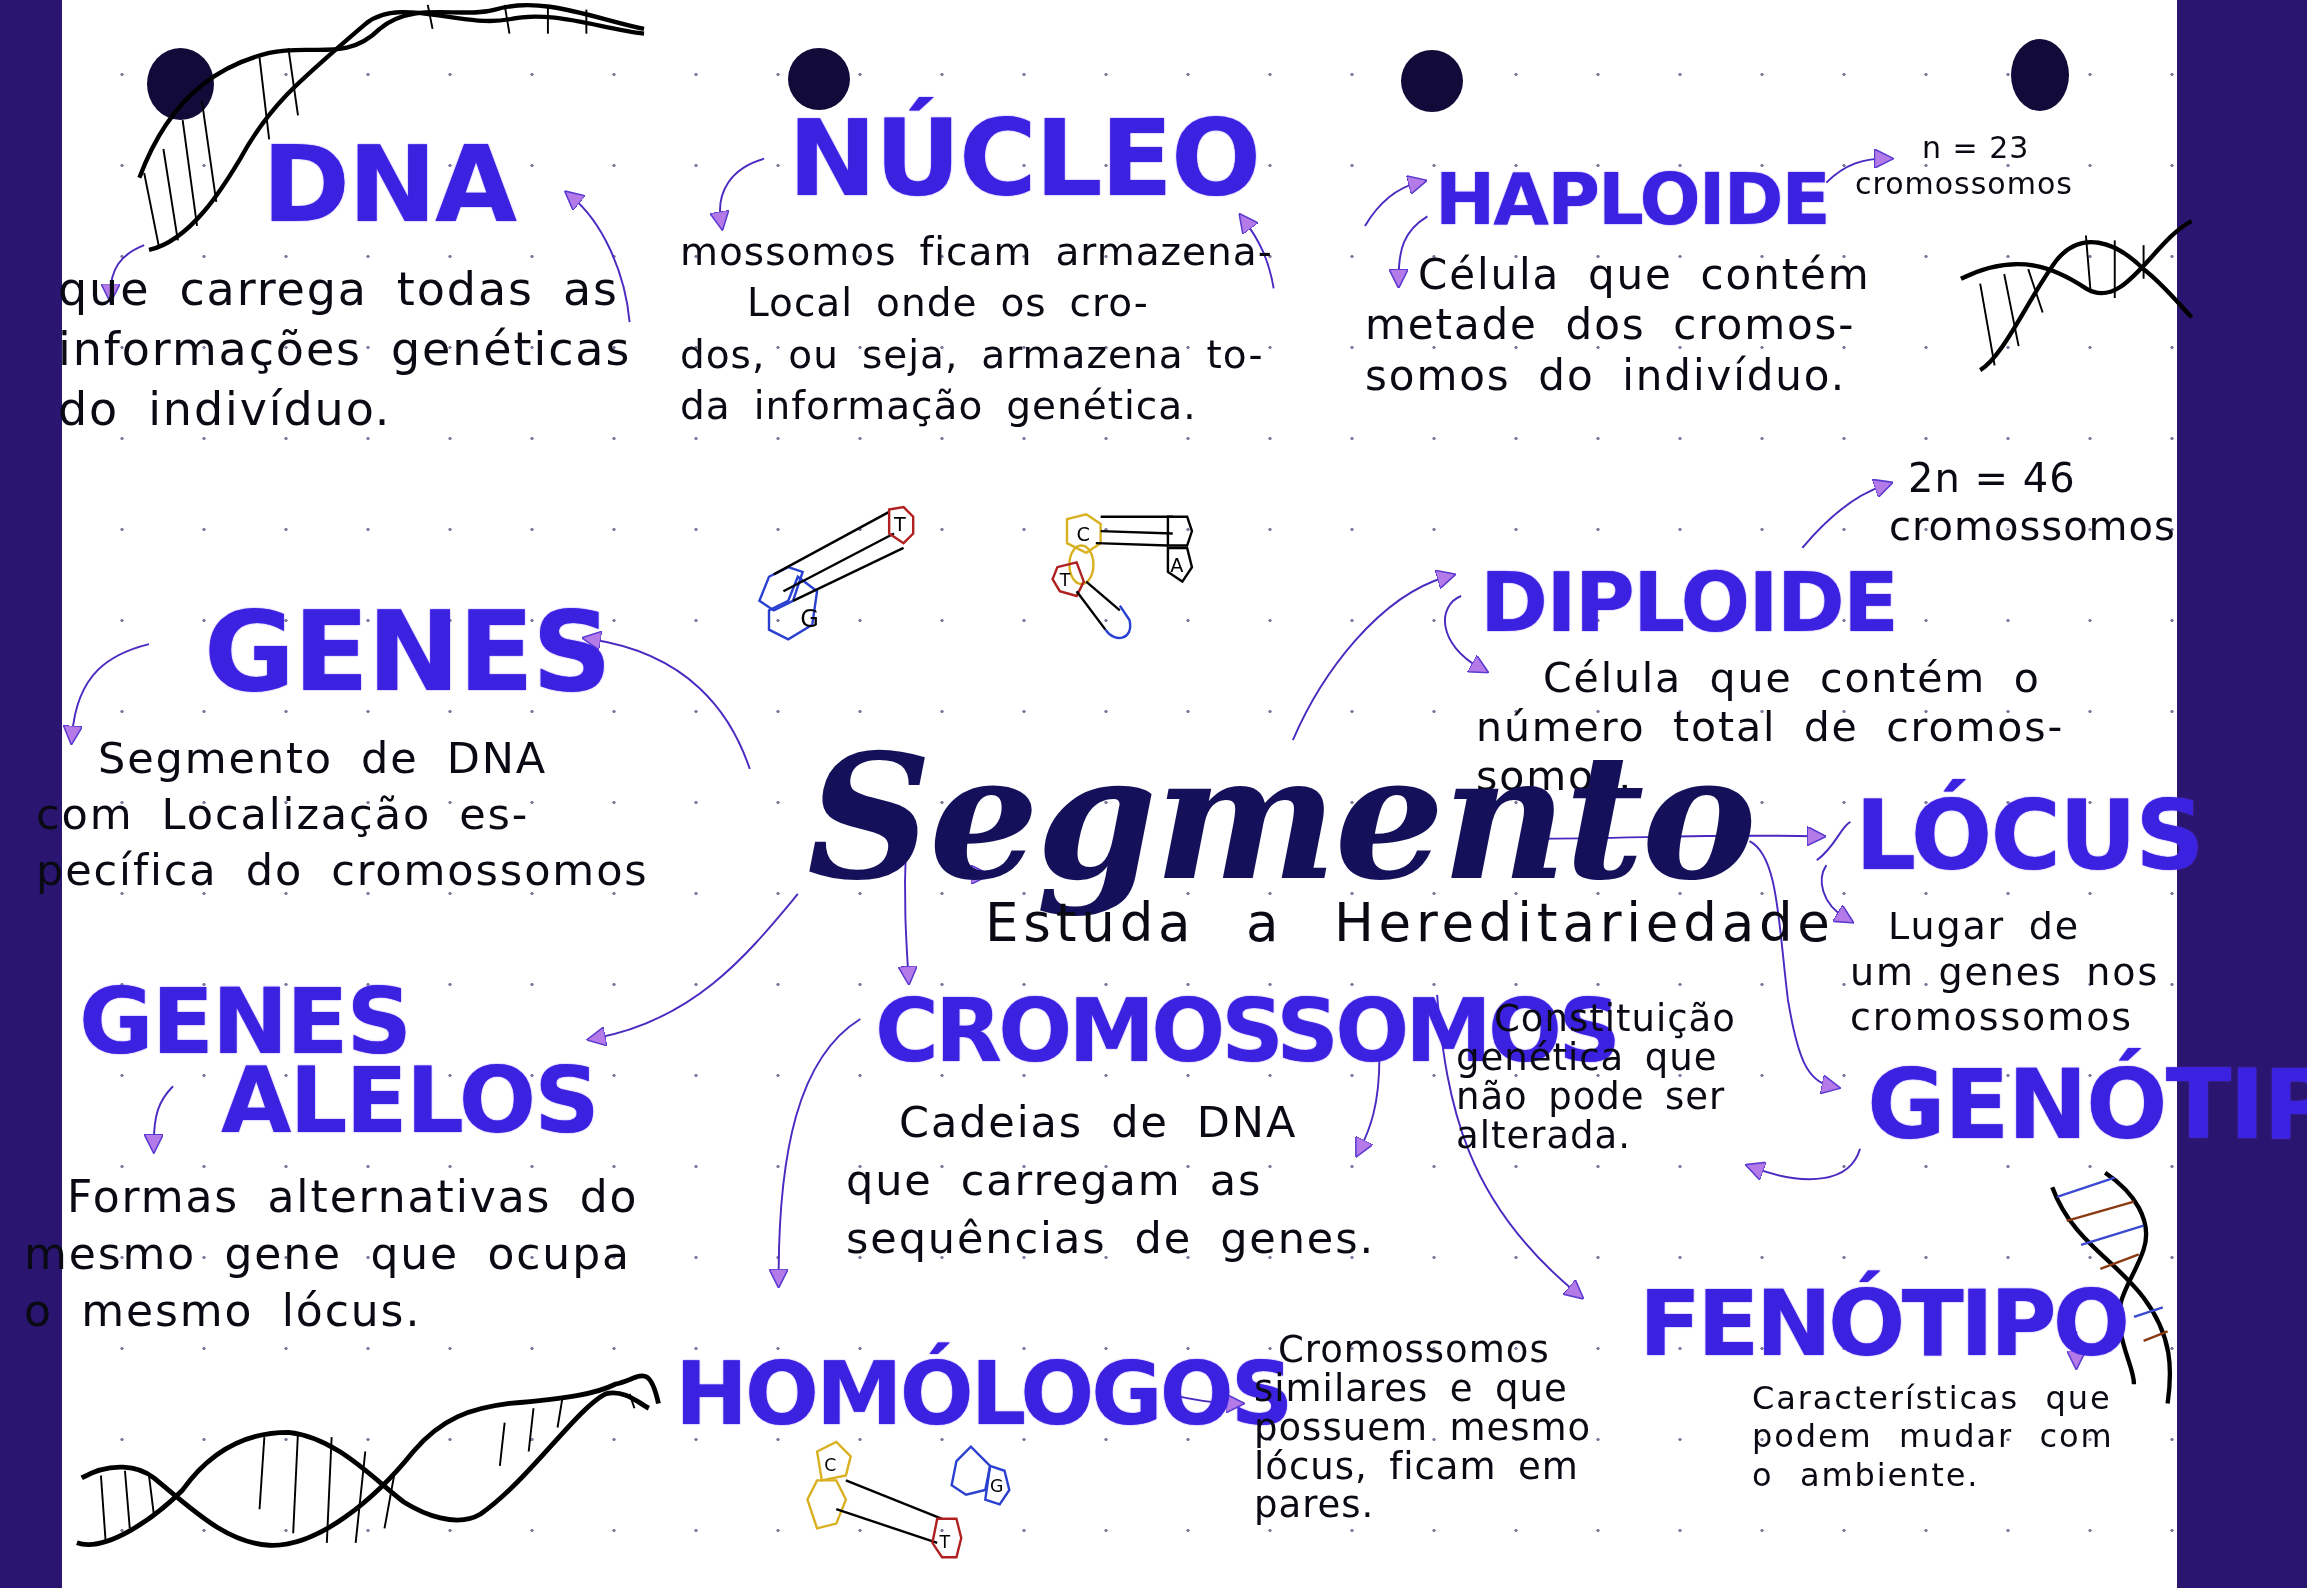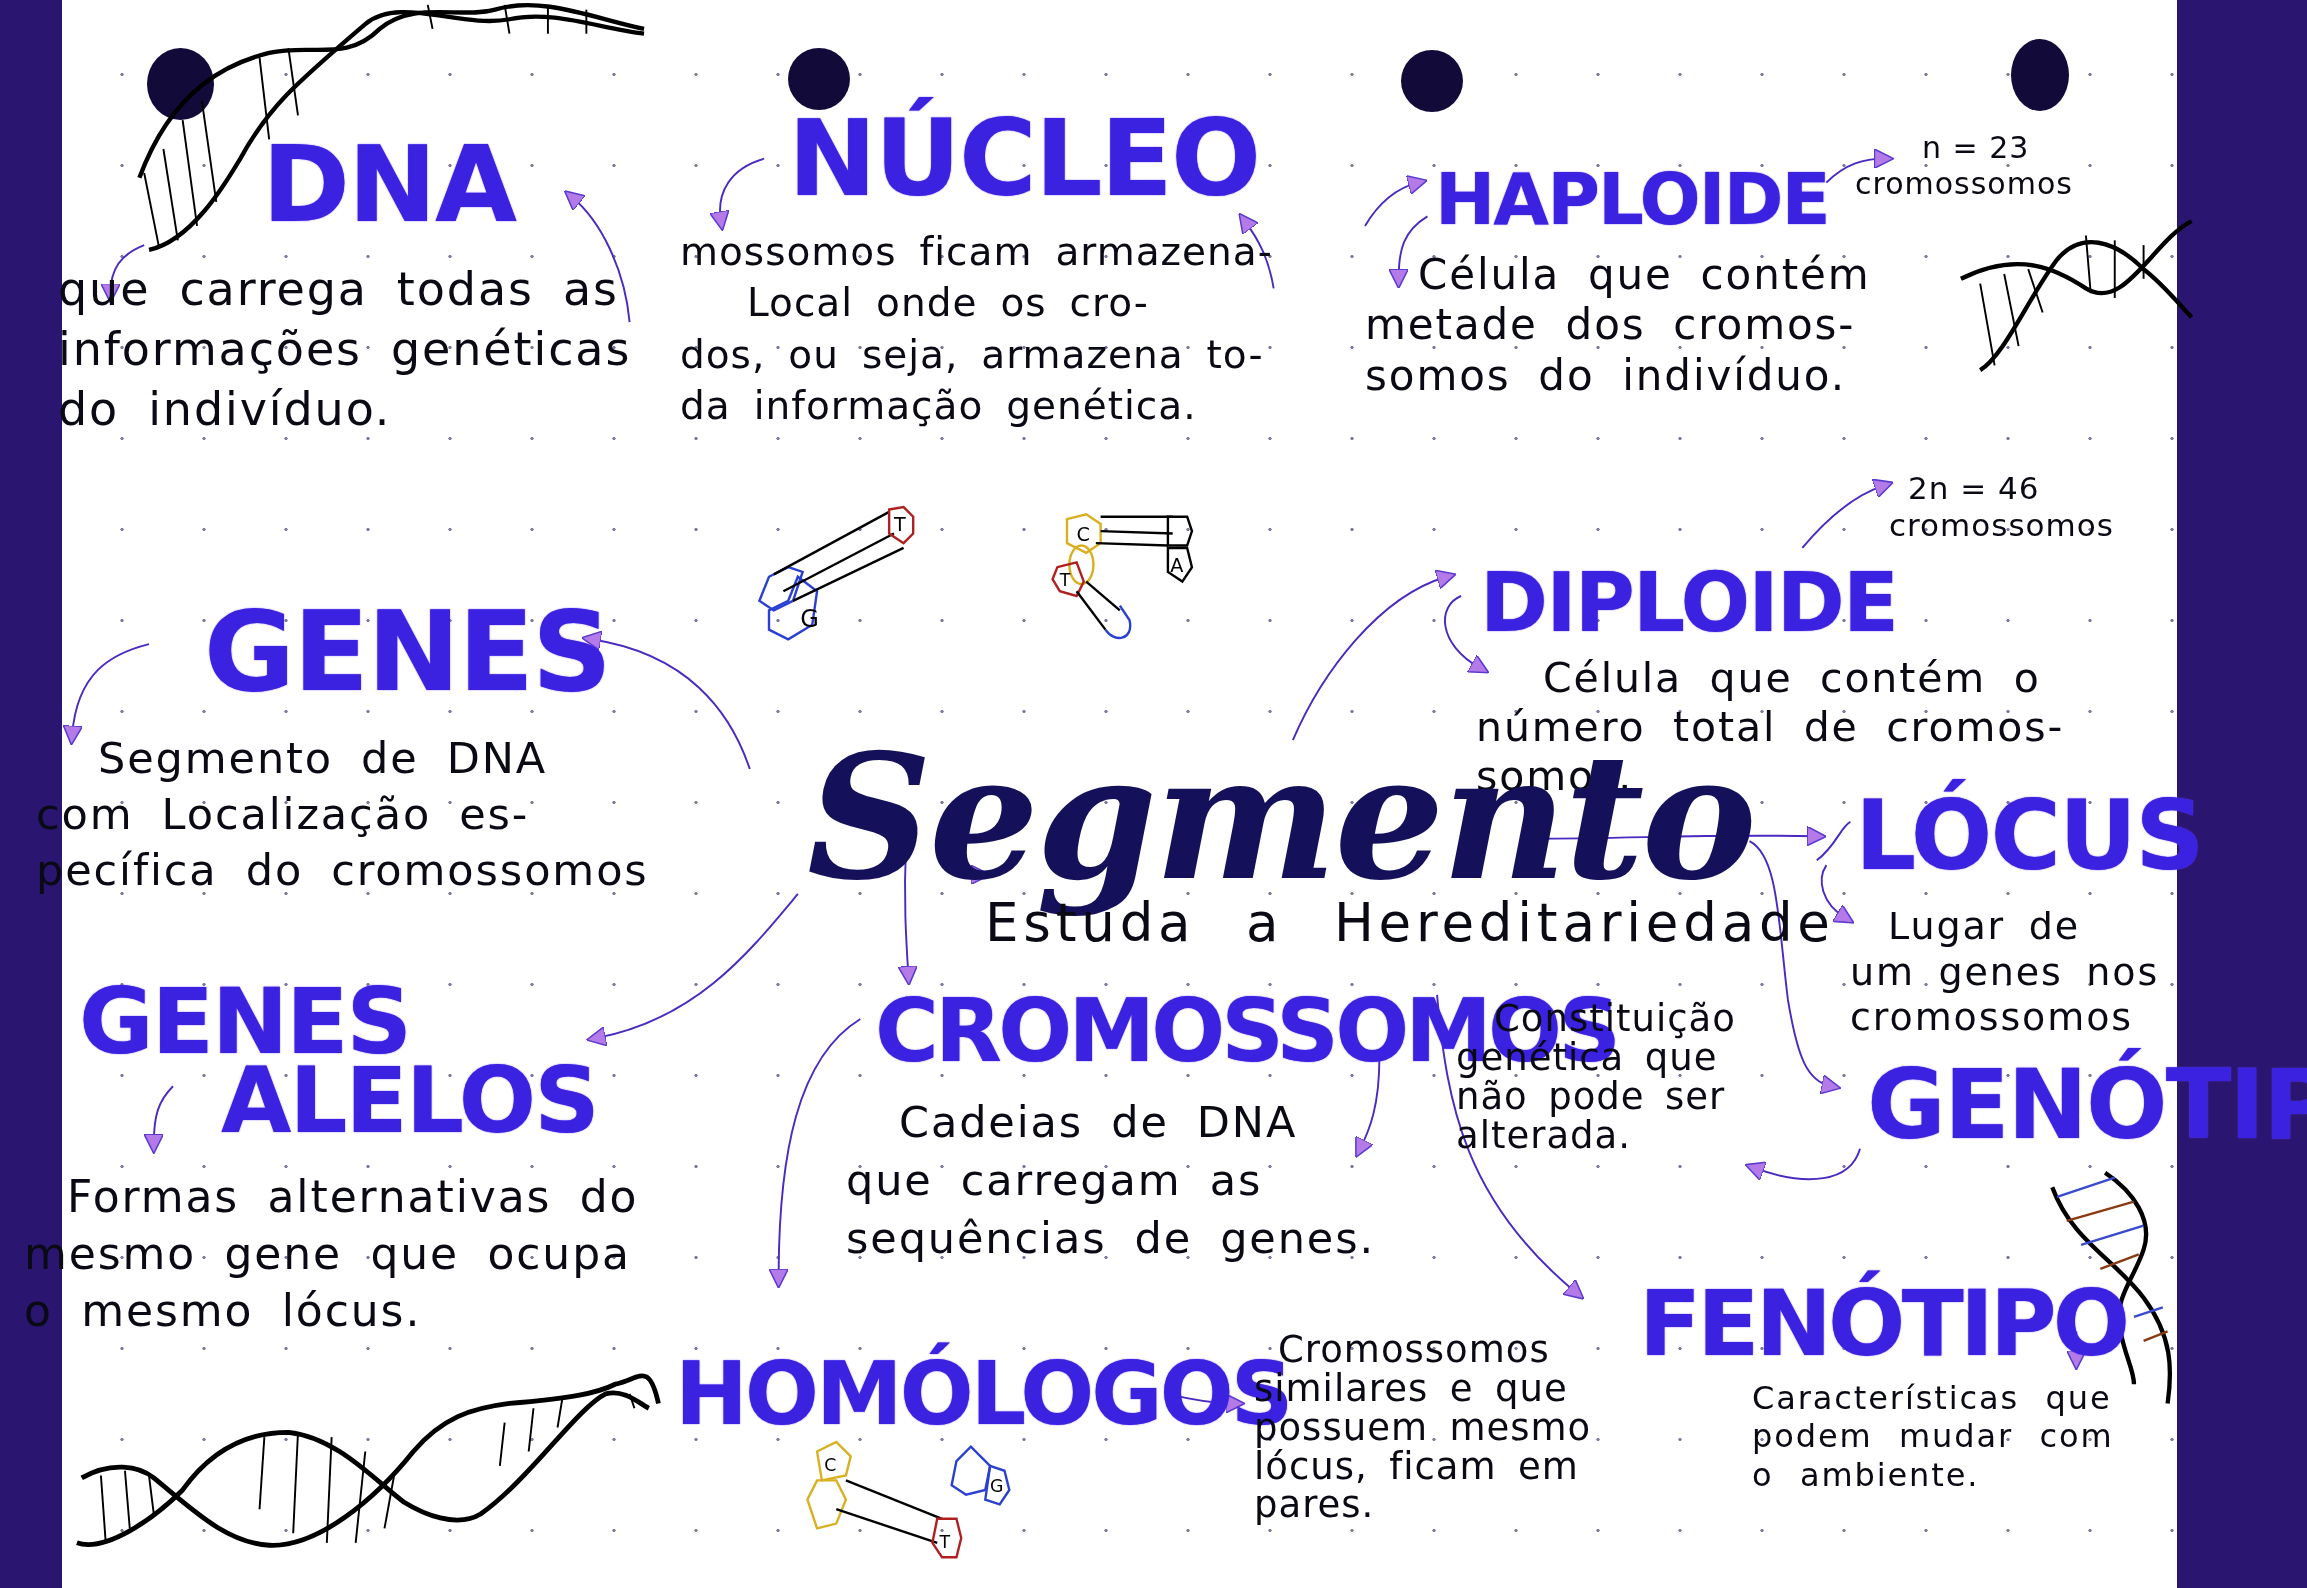--- a/index.html
+++ b/index.html
@@ -227,21 +227,21 @@
   <span class="line" style="padding-left:67px">n = 23</span>
   <span class="line">cromossomos</span>
 </div>
 <div class="body-text" style="left:1365px;top:250px;font-size:42px;line-height:1.2;">
   <span class="line" style="padding-left:53px">Célula que contém</span>
   <span class="line">metade dos cromos-</span>
   <span class="line">somos do indivíduo.</span>
 </div>
 
 <div class="title" style="left:1480px;top:562px;font-size:82px;">DIPLOIDE</div>
-<div class="note" style="left:1889px;top:454px;font-size:31px;margin-top:16px;">
+<div class="note" style="left:1889px;top:454px;font-size:40px;">
   <span class="line" style="padding-left:19px">2n = 46</span>
   <span class="line">cromossomos</span>
 </div>
 <div class="body-text" style="left:1476px;top:654px;font-size:41px;line-height:1.2;">
   <span class="line" style="padding-left:67px">Célula que contém o</span>
   <span class="line">número total de cromos-</span>
   <span class="line">somos.</span>
 </div>
 
 <div class="title" style="left:204px;top:596px;font-size:111px;">GENES</div>

